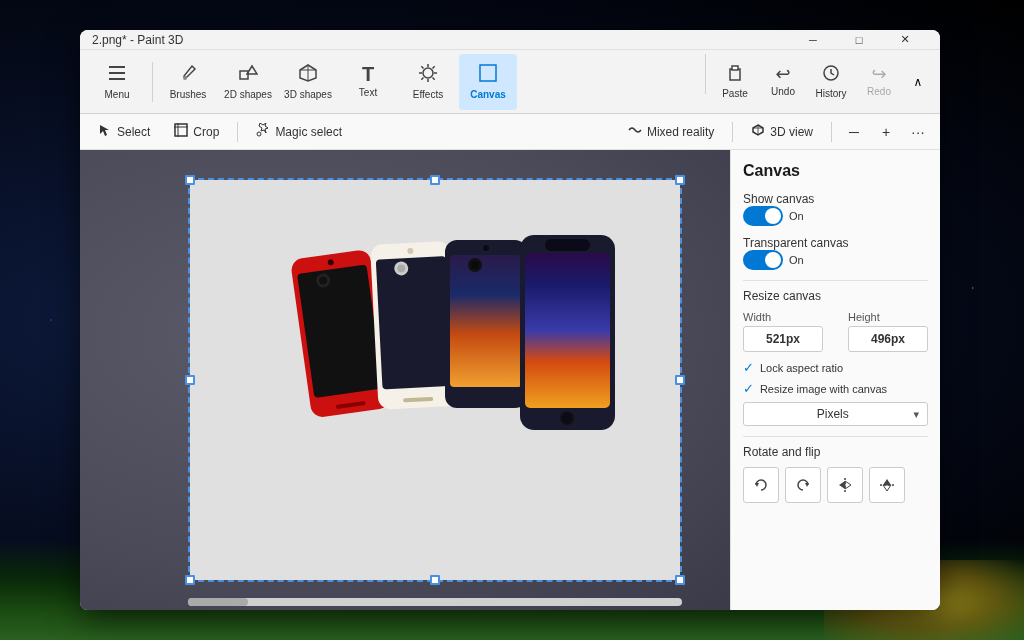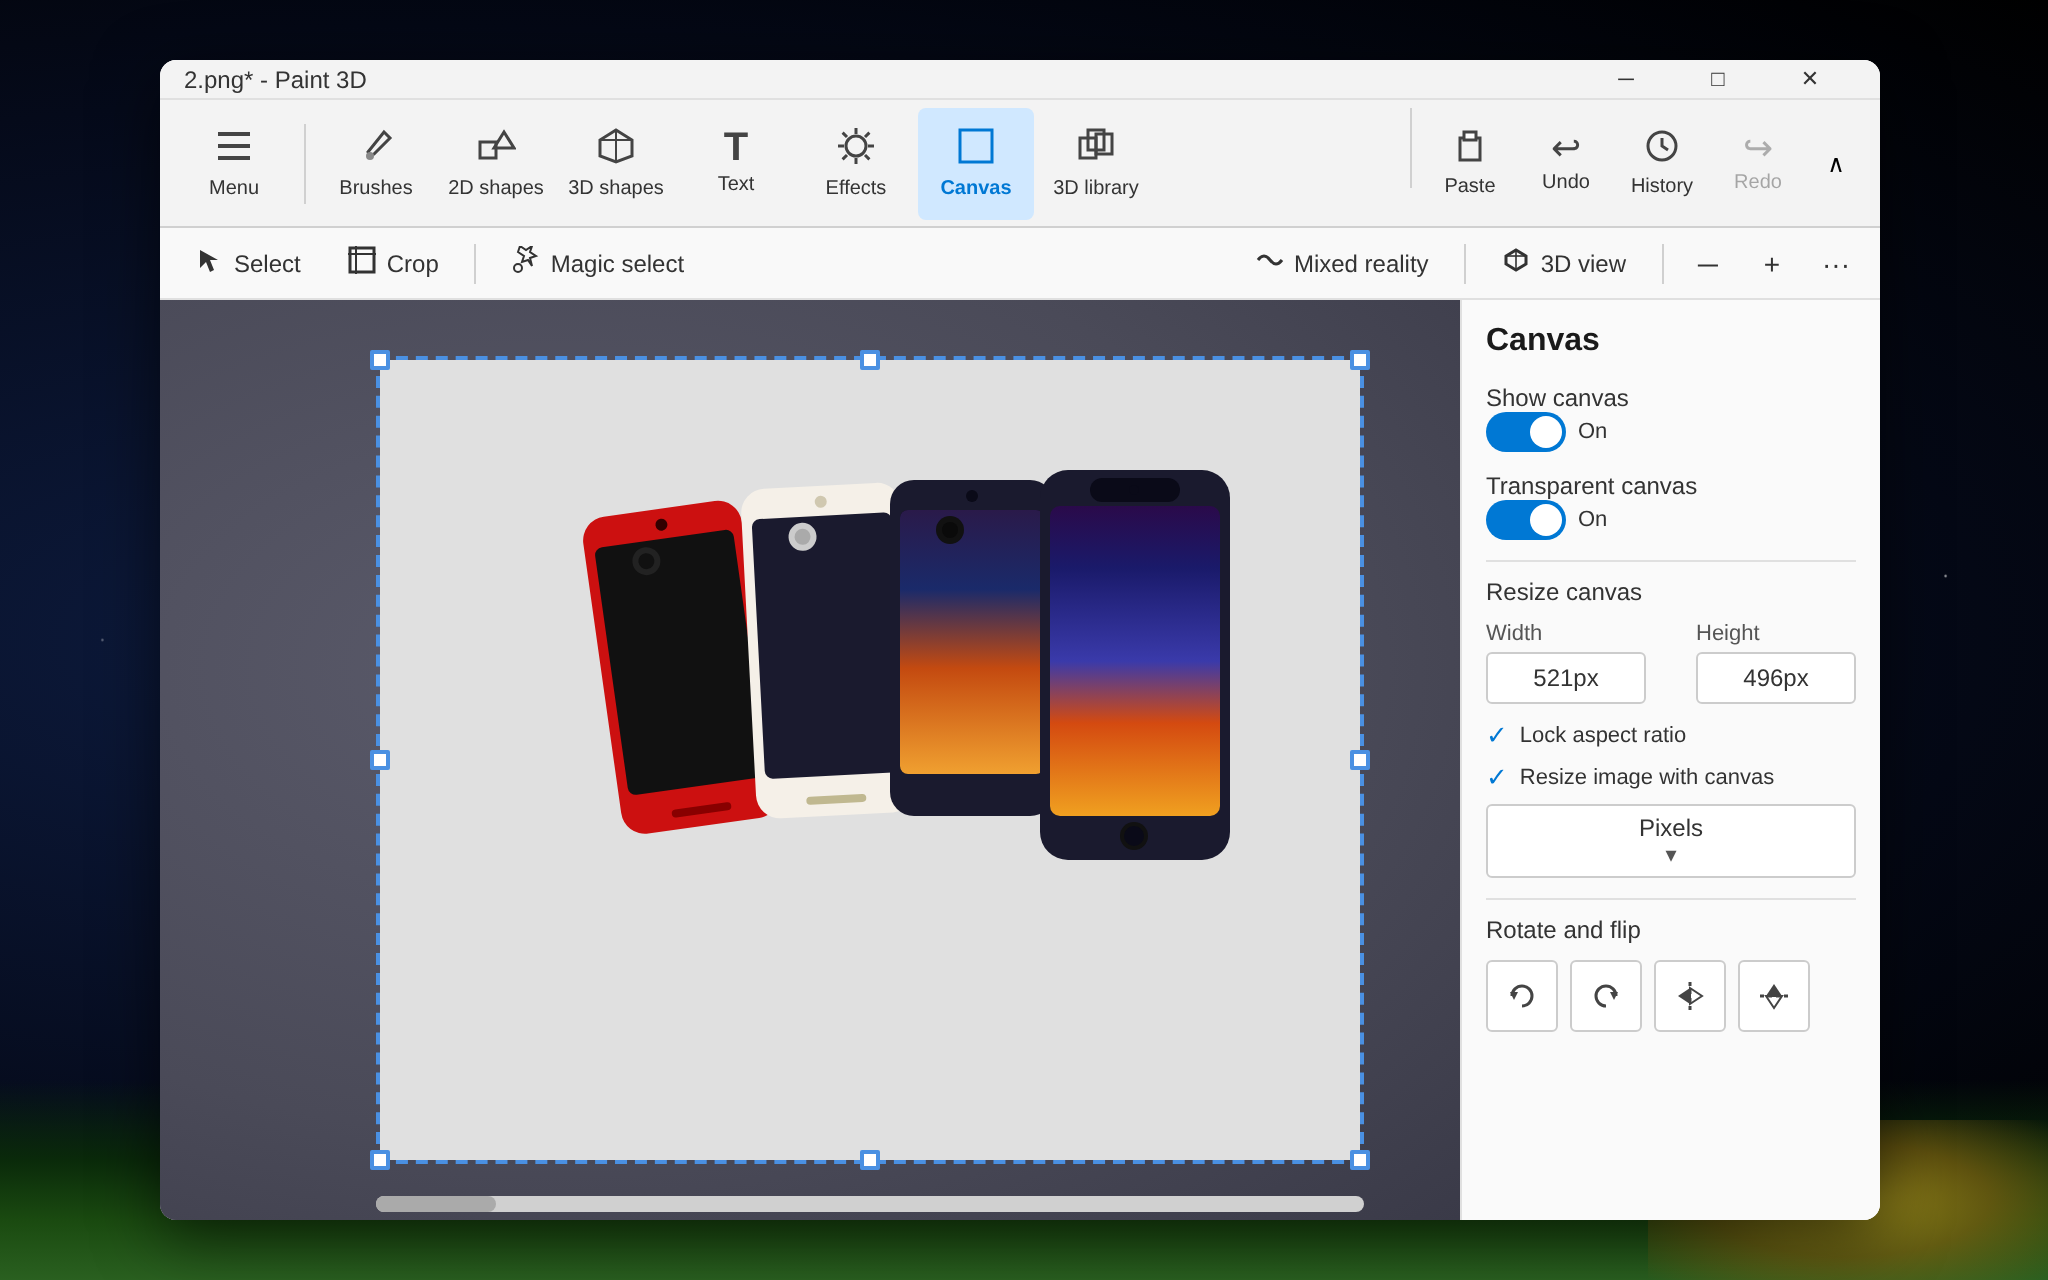--- a/index.html
+++ b/index.html
@@ -335,20 +335,21 @@
     }
     .resize-input {
       width: 100%;
       height: 26px;
       border: 1px solid #ccc;
       border-radius: 3px;
       text-align: center;
       font-size: 12px;
       color: #333;
       background: white;
+      font-weight: bold;
     }
     .checkbox-row {
       display: flex;
       align-items: center;
       gap: 6px;
       margin-bottom: 6px;
     }
     .checkbox-icon {
       color: #0078d4;
       font-size: 13px;
@@ -360,21 +361,20 @@
     }
     .dropdown-row {
       display: flex;
       align-items: center;
       border: 1px solid #ccc;
       border-radius: 3px;
       padding: 4px 8px;
       background: white;
       cursor: pointer;
       margin-bottom: 10px;
-      flex-direction: column;
     }
     .dropdown-text {
       flex: 1;
       font-size: 12px;
       color: #333;
       text-align: center;
     }
     .dropdown-arrow {
       font-size: 11px;
       color: #555;
@@ -485,30 +485,20 @@
 
     <div class="toolbar-item active">
       <span class="toolbar-icon">
         <svg width="20" height="20" viewBox="0 0 20 20">
             <rect x="2" y="2" width="16" height="16" fill="none" stroke="#0078d4" stroke-width="1.5"></rect>
           </svg>
       </span>
       <span class="toolbar-label" style="color:#0078d4;font-weight:600;">Canvas</span>
     </div>
 
-    <div class="toolbar-item">
-      <span class="toolbar-icon">
-        <svg width="20" height="20" viewBox="0 0 20 20">
-            <rect x="2" y="6" width="8" height="10" fill="none" stroke="#444" stroke-width="1.5"></rect>
-            <rect x="10" y="4" width="8" height="10" fill="none" stroke="#444" stroke-width="1.5"></rect>
-            <rect x="6" y="2" width="8" height="10" fill="none" stroke="#444" stroke-width="1.5"></rect>
-          </svg>
-      </span>
-      <span class="toolbar-label">3D library</span>
-    </div>
 
     <div class="toolbar-right">
       <div class="toolbar-sep"></div>
 
       <div class="toolbar-item">
         <span class="toolbar-icon">
           <svg width="18" height="18" viewBox="0 0 18 18">
               <rect x="4" y="5" width="10" height="11" fill="none" stroke="#444" stroke-width="1.5"></rect>
               <rect x="6" y="2" width="6" height="4" fill="white" stroke="#444" stroke-width="1.5"></rect>
             </svg>

